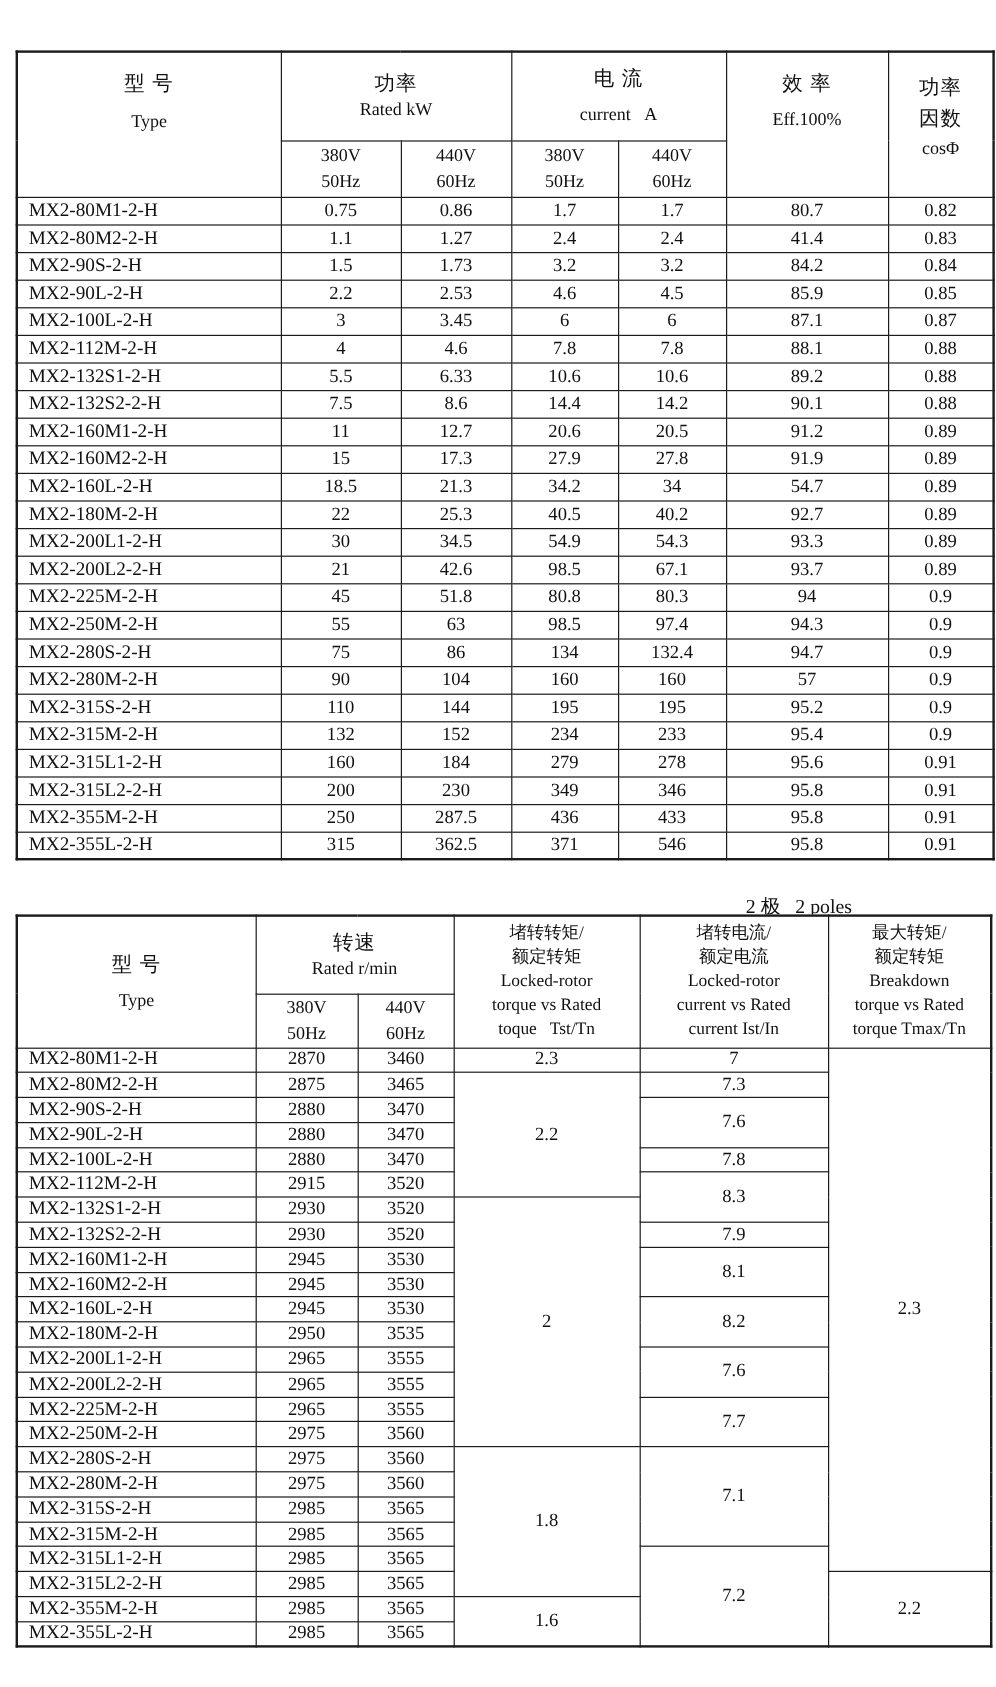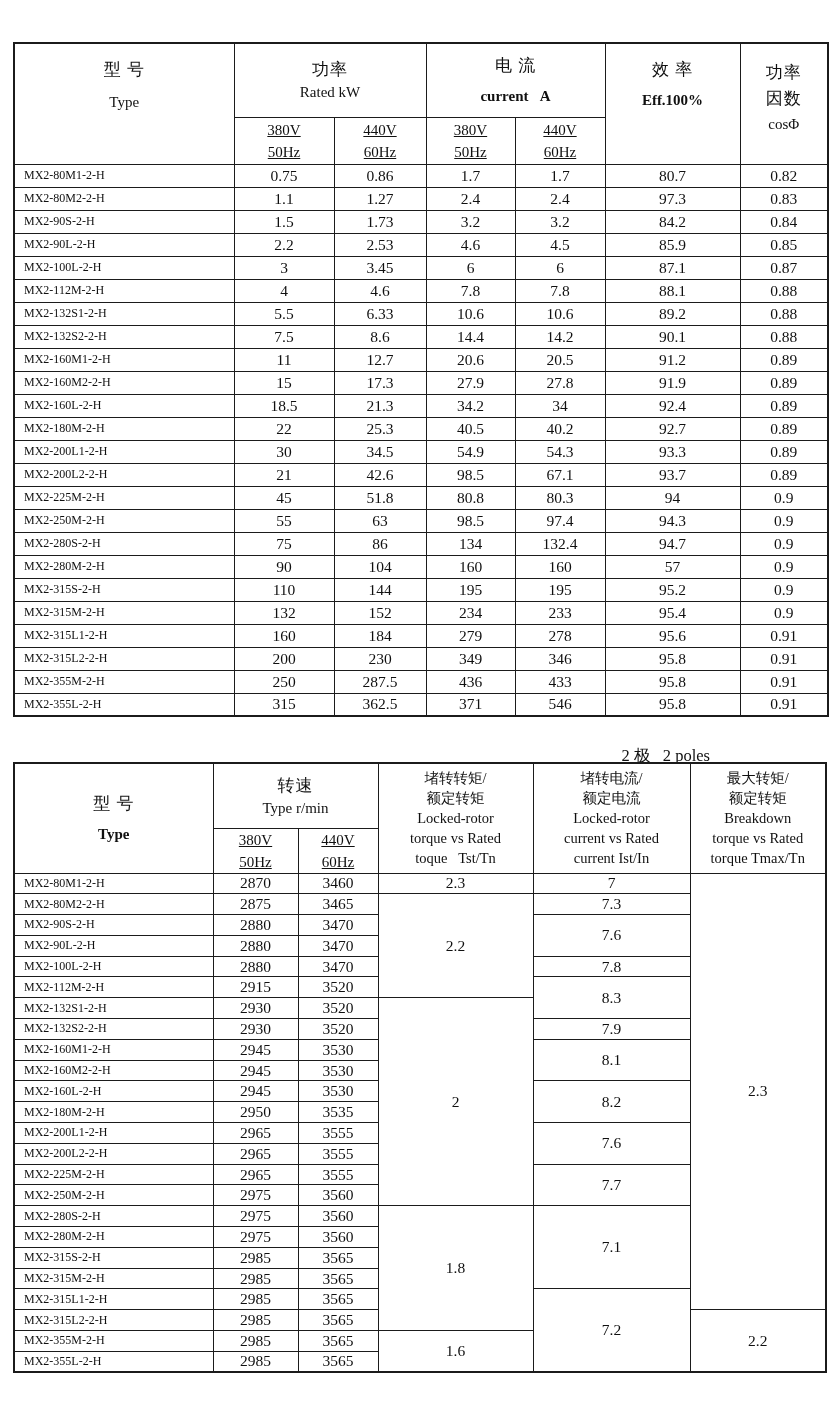--- a/index.html
+++ b/index.html
@@ -22,28 +22,28 @@
   #table1 tbody tr{height:23px;}
   
   #table2{left:13px;top:762px;width:812px;}
   #table2 tr.h1{height:65px;}
   #table2 tr.h2{height:41px;}
   #table2 tbody tr{height:20.8px;}
 
   .cn{font-size:17px;letter-spacing:1px;line-height:24px;}
   .en{font-size:15px;line-height:20px;}
   .pre{white-space:pre-line;}
-  .sub{font-size:15px;line-height:22px;white-space:pre-line;text-decoration:underline;}
+  .sub{font-size:15px;line-height:22px;white-space:pre-line;}
   .vtop{vertical-align:top;}
   .pt14{padding-top:14px;}
   .pt16{padding-top:16px;}
-  .gap8{margin-top:8px;font-weight:bold;}
+  .gap8{margin-top:8px;}
   .gap10{margin-top:10px;}
   .hdr5{font-size:14.5px;line-height:20px;white-space:pre-line;}
-  td.type{text-align:left;padding-left:9px;font-size:12px;}
+  td.type{text-align:left;padding-left:9px;font-size:16px;}
   td.num{font-size:15.5px;}
   #poles-note{
     position:absolute;top:722px;right:34px;font-size:16.5px;margin-top:23px;
   }
 </style>
 </head>
 <body>
 
 <div class="page">
 
@@ -101,21 +101,21 @@
           <td class="num">1.7</td>
           <td class="num">80.7</td>
           <td class="num">0.82</td>
         </tr>
         <tr>
           <td class="type">MX2-80M2-2-H</td>
           <td class="num">1.1</td>
           <td class="num">1.27</td>
           <td class="num">2.4</td>
           <td class="num">2.4</td>
-          <td class="num">97.3</td>
+          <td class="num">41.4</td>
           <td class="num">0.83</td>
         </tr>
         <tr>
           <td class="type">MX2-90S-2-H</td>
           <td class="num">1.5</td>
           <td class="num">1.73</td>
           <td class="num">3.2</td>
           <td class="num">3.2</td>
           <td class="num">84.2</td>
           <td class="num">0.84</td>
@@ -182,21 +182,21 @@
           <td class="num">27.8</td>
           <td class="num">91.9</td>
           <td class="num">0.89</td>
         </tr>
         <tr>
           <td class="type">MX2-160L-2-H</td>
           <td class="num">18.5</td>
           <td class="num">21.3</td>
           <td class="num">34.2</td>
           <td class="num">34</td>
-          <td class="num">92.4</td>
+          <td class="num">54.7</td>
           <td class="num">0.89</td>
         </tr>
         <tr>
           <td class="type">MX2-180M-2-H</td>
           <td class="num">22</td>
           <td class="num">25.3</td>
           <td class="num">40.5</td>
           <td class="num">40.2</td>
           <td class="num">92.7</td>
           <td class="num">0.89</td>
@@ -324,21 +324,21 @@
         <col style="width:136px">
     </colgroup>
     <thead>
       <tr class="h1">
         <th rowspan="2">
           <div class="cn">型 号</div>
           <div class="en gap8">Type</div>
         </th>
         <th colspan="2">
           <div class="cn">转速</div>
-          <div class="en">Type r/min</div>
+          <div class="en">Rated r/min</div>
         </th>
         <th rowspan="2" class="hdr5">堵转转矩/
 额定转矩
 Locked-rotor
 torque vs Rated
 toque&nbsp;&nbsp;&nbsp;Tst/Tn</th>
         <th rowspan="2" class="hdr5">堵转电流/
 额定电流
 Locked-rotor
 current vs Rated

